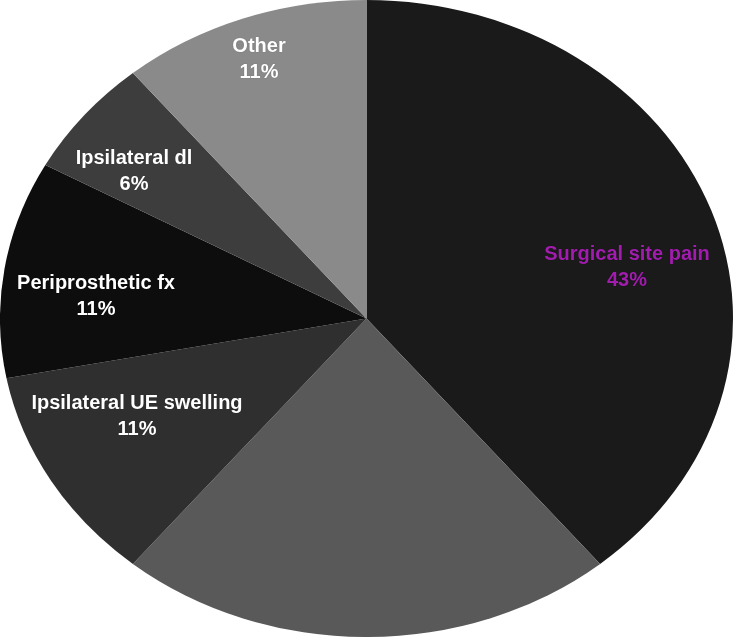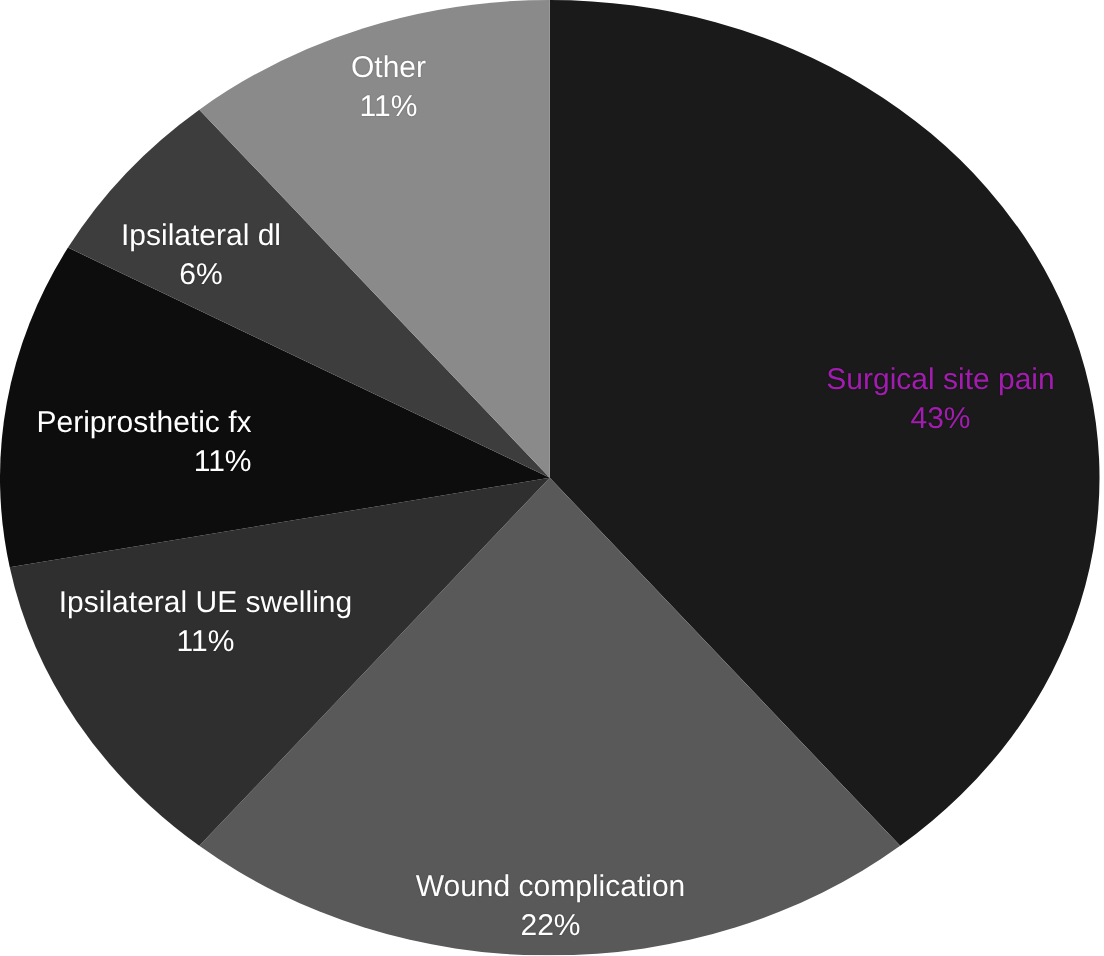--- a/index.html
+++ b/index.html
@@ -26,21 +26,21 @@
     left: 0;
     top: 0;
     width: 100%;
     height: 100%;
     pointer-events: none;
   }
   .slice-label {
     position: absolute;
     transform: translate(-50%, -50%);
     color: #ffffff;
-    font-weight: normal;
+    font-weight: bold;
     font-size: 20px;
     line-height: 26px;
     text-align: center;
     white-space: nowrap;
     text-shadow: 0 0 1px rgba(0,0,0,0.35);
   }
 </style>
 </head>
 <body>
 
@@ -51,29 +51,25 @@
       <path d="M 366.5 318.5 L 132.88 563.91 A 366.5 318.5 0 0 1 6.49 378.18 Z" fill="#2f2f2f"></path>
       <path d="M 366.5 318.5 L 6.49 378.18 A 366.5 318.5 0 0 1 45.33 165.06 Z" fill="#0d0d0d"></path>
       <path d="M 366.5 318.5 L 45.33 165.06 A 366.5 318.5 0 0 1 132.88 73.09 Z" fill="#3d3d3d"></path>
       <path d="M 366.5 318.5 L 132.88 73.09 A 366.5 318.5 0 0 1 366.50 0.00 Z" fill="#8a8a8a"></path>
     </svg>
   <div id="labels-layer" class="labels-layer">
       <div class="slice-label" style="left: 627px; top: 266px; color: #a21caf;">
         <div>Surgical site pain</div>
         <div>43%</div>
       </div>
-      <div class="slice-label" style="left: 367px; top: 604px; color: rgb(255, 255, 255);">
-        <div>Wound complication</div>
-        <div>22%</div>
-      </div>
       <div class="slice-label" style="left: 137px; top: 415px; color: rgb(255, 255, 255);">
         <div>Ipsilateral UE swelling</div>
         <div>11%</div>
       </div>
-      <div class="slice-label" style="left: 96px; top: 295px; color: rgb(255, 255, 255); text-align: right;">
+      <div class="slice-label" style="left: 96px; top: 295px; color: rgb(255, 255, 255);">
         <div>Periprosthetic fx</div>
         <div>11%</div>
       </div>
       <div class="slice-label" style="left: 134px; top: 170px; color: rgb(255, 255, 255);">
         <div>Ipsilateral dl</div>
         <div>6%</div>
       </div>
       <div class="slice-label" style="left: 259px; top: 58px; color: rgb(255, 255, 255);">
         <div>Other</div>
         <div>11%</div>

